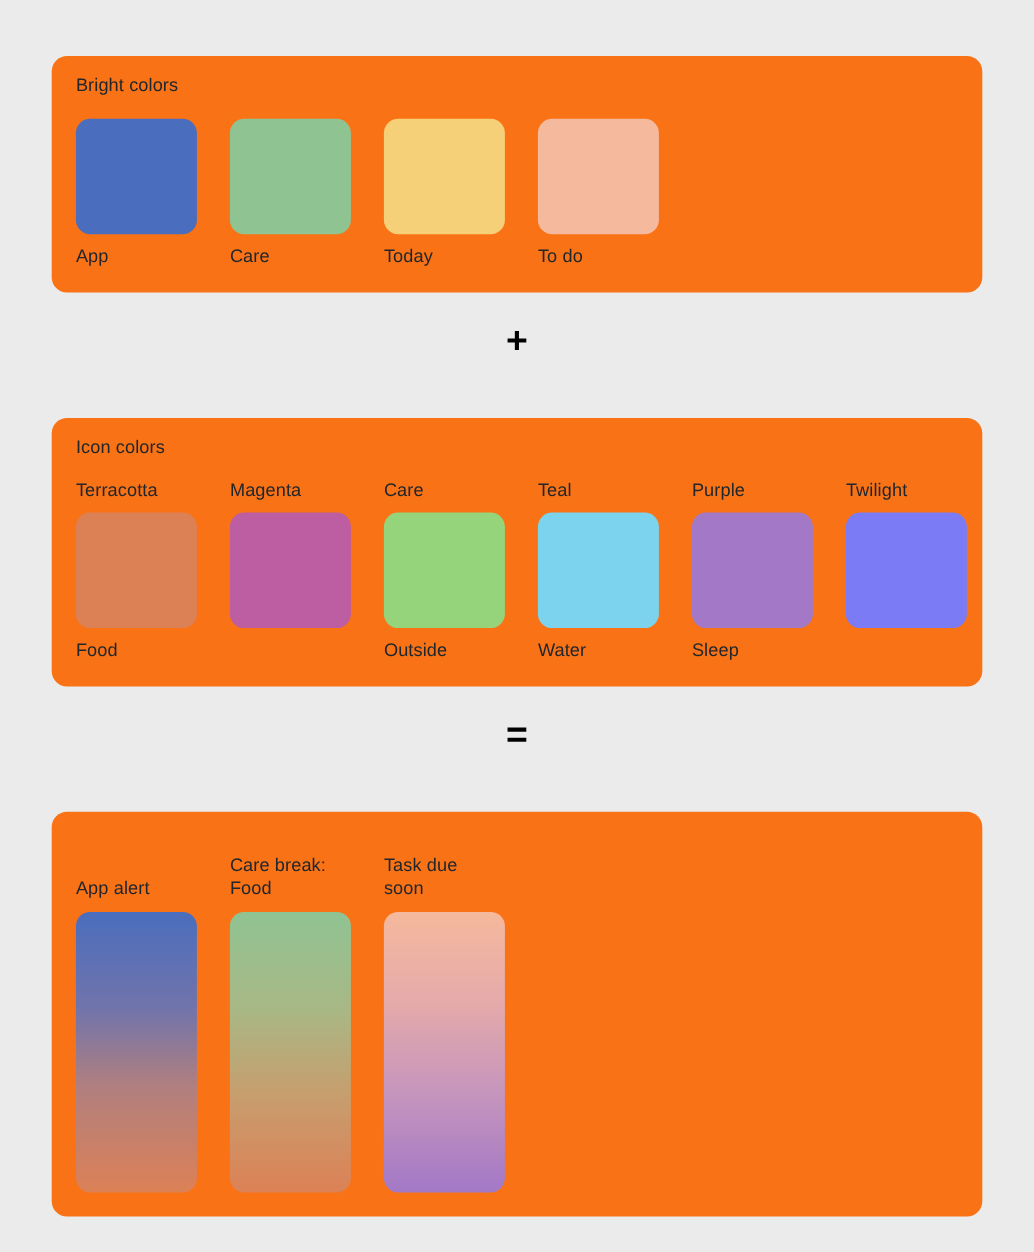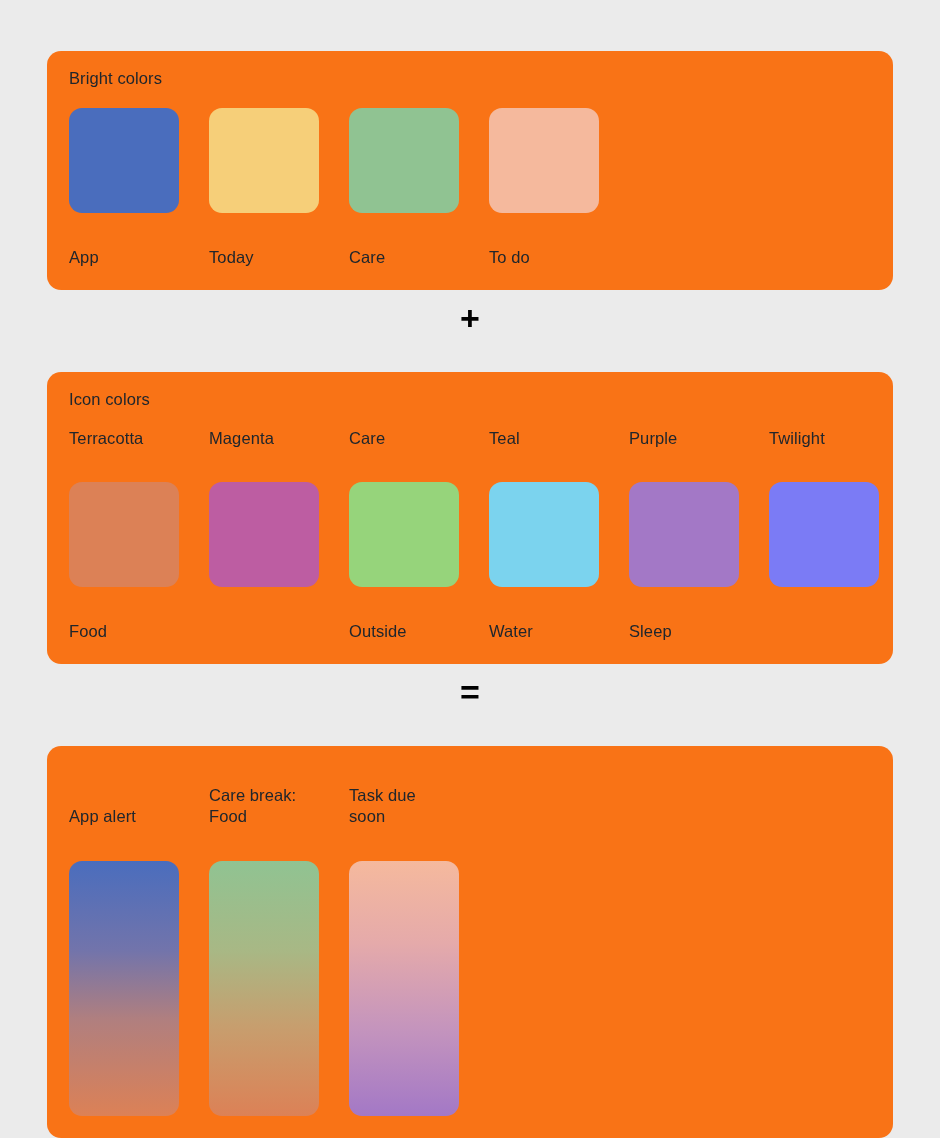--- a/index.html
+++ b/index.html
@@ -58,21 +58,20 @@
   .swatch-row {
     display: flex;
     align-items: flex-end;
     gap: 30px;
   }
 
   .swatch-cell {
     width: 110px;
     display: flex;
     flex-direction: column;
-    gap: 24px;
   }
 
   .swatch {
     width: 110px;
     border-radius: 13px;
   }
 
   .swatch-label {
     font-size: 16.5px;
     line-height: 21px;
@@ -109,27 +108,27 @@
   <section class="card" id="bright-card">
     <div class="card-title">Bright colors</div>
     <div class="swatch-row">
 
       <div class="swatch-cell">
         <div class="swatch" id="sw-b0" style="background: rgb(74, 109, 189);"></div>
         <div class="swatch-label below">App</div>
       </div>
 
       <div class="swatch-cell">
+        <div class="swatch" id="sw-b1" style="background: rgb(144, 195, 146);"></div>
+        <div class="swatch-label below">Care</div>
+      </div>
+
+      <div class="swatch-cell">
         <div class="swatch" id="sw-b2" style="background: rgb(246, 207, 121);"></div>
         <div class="swatch-label below">Today</div>
-      </div>
-
-      <div class="swatch-cell">
-        <div class="swatch" id="sw-b1" style="background: rgb(144, 195, 146);"></div>
-        <div class="swatch-label below">Care</div>
       </div>
 
       <div class="swatch-cell">
         <div class="swatch" id="sw-b3" style="background: rgb(245, 185, 157);"></div>
         <div class="swatch-label below">To do</div>
       </div>
 
     </div>
   </section>
 

